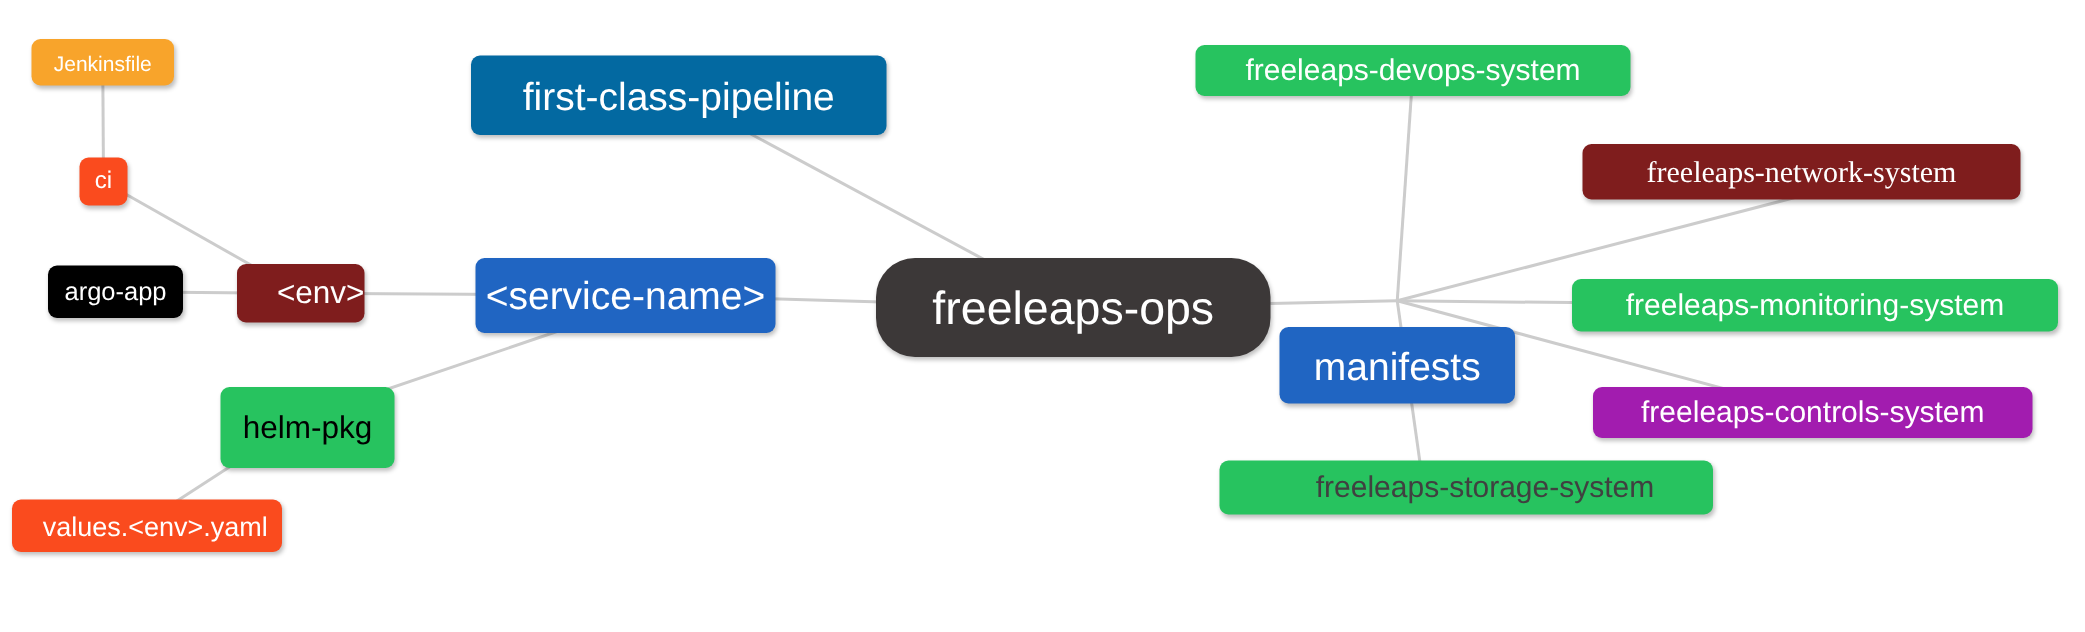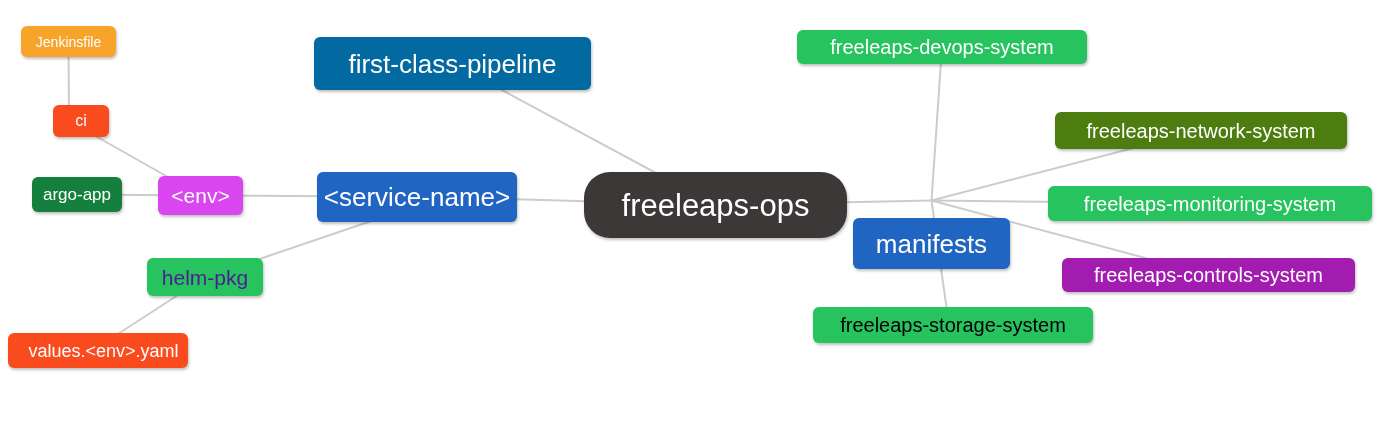--- a/index.html
+++ b/index.html
@@ -47,56 +47,56 @@
       <line x1="931.5" y1="200.5" x2="942" y2="47" stroke="#cccccc" stroke-width="2"></line>
       <line x1="931.5" y1="200.5" x2="1201" y2="130.5" stroke="#cccccc" stroke-width="2"></line>
       <line x1="931.5" y1="200.5" x2="1210" y2="203.5" stroke="#cccccc" stroke-width="2"></line>
       <line x1="931.5" y1="200.5" x2="1208.5" y2="275" stroke="#cccccc" stroke-width="2"></line>
       <line x1="931.5" y1="200.5" x2="949" y2="325" stroke="#cccccc" stroke-width="2"></line>
     </svg>
   <div class="node-layer">
       <div class="node" style="left: 21px; top: 26px; width: 95px; height: 31px; font-size: 14px; background: rgb(248, 164, 43); color: rgb(255, 255, 255);">
         <span>Jenkinsfile</span>
       </div>
-      <div class="node" style="left: 53px; top: 105px; width: 56px; height: 32px; font-size: 16px; background: rgb(250, 75, 30); color: rgb(255, 255, 255);">
+      <div class="node" style="left: 53px; top: 105px; width: 32px; height: 32px; font-size: 16px; background: rgb(250, 75, 30); color: rgb(255, 255, 255);">
         <span>ci</span>
       </div>
-      <div class="node" style="left: 32px; top: 177px; width: 90px; height: 35px; font-size: 17px; background: #15803d; color: rgb(255, 255, 255);">
+      <div class="node" style="left: 32px; top: 177px; width: 90px; height: 35px; font-size: 17px; background: #000000; color: rgb(255, 255, 255);">
         <span>argo-app</span>
       </div>
-      <div class="node" style="left: 158px; top: 176px; width: 85px; height: 39px; font-size: 21px; background: #d946ef; color: rgb(255, 255, 255);">
+      <div class="node" style="left: 158px; top: 176px; width: 85px; height: 39px; font-size: 21px; background: #7f1d1d; color: rgb(255, 255, 255); justify-content: flex-end;">
         <span>&lt;env&gt;</span>
       </div>
       <div class="node" style="left: 314px; top: 37px; width: 277px; height: 53px; font-size: 26px; background: #0369a1; color: rgb(255, 255, 255);">
         <span>first-class-pipeline</span>
       </div>
       <div class="node" style="left: 317px; top: 172px; width: 200px; height: 50px; font-size: 26px; background: rgb(32, 101, 194); color: rgb(255, 255, 255);">
         <span>&lt;service-name&gt;</span>
       </div>
-      <div class="node" style="left: 147px; top: 258px; width: 116px; height: 38px; font-size: 21px; background: rgb(39, 195, 95); color: #4c1d95;">
+      <div class="node" style="left: 147px; top: 258px; width: 116px; height: 54px; font-size: 21px; background: rgb(39, 195, 95); color: #000000;">
         <span>helm-pkg</span>
       </div>
       <div class="node" style="left: 8px; top: 333px; width: 169px; height: 35px; font-size: 18px; background: rgb(250, 75, 30); color: rgb(255, 255, 255); padding-left: 11px;">
         <span>values.&lt;env&gt;.yaml</span>
       </div>
       <div class="node" style="left: 584px; top: 172px; width: 263px; height: 66px; font-size: 31px; background: rgb(60, 56, 56); color: rgb(255, 255, 255); border-radius: 26px;">
         <span>freeleaps-ops</span>
       </div>
       <div class="node" style="left: 853px; top: 175px; width: 157px; height: 51px; font-size: 26px; background: rgb(32, 101, 194); color: rgb(255, 255, 255); margin-top: 43px;">
         <span>manifests</span>
       </div>
       <div class="node" style="left: 797px; top: 30px; width: 290px; height: 34px; font-size: 20px; background: rgb(39, 195, 95); color: rgb(255, 255, 255);">
         <span>freeleaps-devops-system</span>
       </div>
-      <div class="node" style="left: 1055px; top: 112px; width: 292px; height: 37px; font-size: 20px; background: #4d7c0f; color: rgb(255, 255, 255);">
+      <div class="node" style="left: 1055px; top: 96px; width: 292px; height: 37px; font-size: 20px; background: #7f1d1d; color: rgb(255, 255, 255); font-family: Liberation Serif, serif;">
         <span>freeleaps-network-system</span>
       </div>
       <div class="node" style="left: 1048px; top: 186px; width: 324px; height: 35px; font-size: 20px; background: rgb(39, 195, 95); color: rgb(255, 255, 255);">
         <span>freeleaps-monitoring-system</span>
       </div>
       <div class="node" style="left: 1062px; top: 258px; width: 293px; height: 34px; font-size: 20px; background: #a21caf; color: rgb(255, 255, 255);">
         <span>freeleaps-controls-system</span>
       </div>
-      <div class="node" style="left: 813px; top: 307px; width: 280px; height: 36px; font-size: 20px; background: rgb(39, 195, 95); color: #000000;">
+      <div class="node" style="left: 813px; top: 307px; width: 304px; height: 36px; font-size: 20px; background: rgb(39, 195, 95); color: #404040; padding-left: 25px;">
         <span>freeleaps-storage-system</span>
       </div>
     </div>
 </div>
 
 </body></html>

